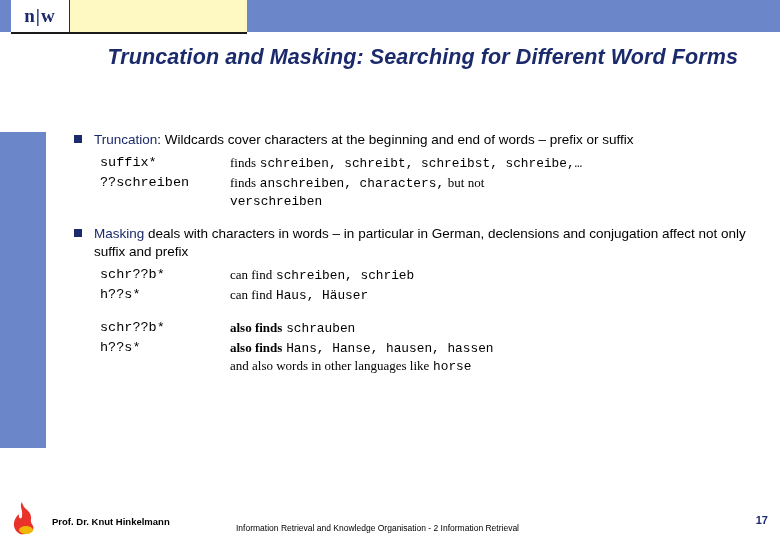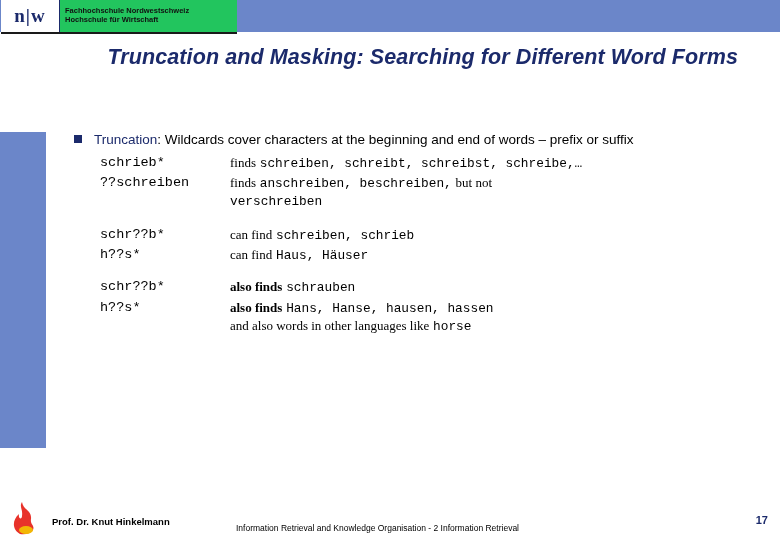--- a/index.html
+++ b/index.html
@@ -17,23 +17,23 @@
 
   
   .top-banner {
     position: absolute;
     left: 0; top: 0;
     width: 780px; height: 32px;
     background: #6b86c9;
   }
   .logo-block {
     position: absolute;
-    left: 1px; top: 0;
+    left: 11px; top: 0;
     width: 236px; height: 32px;
-    background: #22c55e;
+    background: #fef9c3;
     border-bottom: 2px solid #1a1a1a;
     display: flex;
     align-items: stretch;
   }
   .logo-nw {
     width: 58px;
     background: #ffffff;
     display: flex;
     align-items: center;
     justify-content: center;
@@ -162,61 +162,61 @@
     left: 6px; top: 500px;
     width: 40px; height: 36px;
   }
 </style>
 </head>
 <body>
 
 <div class="top-banner">
   <div class="logo-block">
     <div class="logo-nw">n|w</div>
-    <div class="logo-text">
-      <span>Fachhochschule Nordwestschweiz</span>
-      <span>Hochschule für Wirtschaft</span>
-    </div>
   </div>
 </div>
 
 <div class="left-band"></div>
 
 <div class="slide-title">Truncation and Masking: Searching for Different Word Forms</div>
 
 <div class="content">
 
   <div class="group group-gap-1">
     <div class="bullet">
       <span class="marker"></span>
       <span class="navy">Truncation</span><span>: Wildcards cover characters at the beginning and end of words – prefix or suffix</span>
     </div>
     <table class="examples">
       <tbody>
           <tr>
-        <td class="col-term">schrieb*</td>
+        <td class="col-term">suffix*</td>
         <td>
           <span class="lbl">finds</span>
           <span class="mono">schreiben, schreibt, schreibst, schreibe,…</span>
         </td>
       </tr>
       <tr>
         <td class="col-term">??schreiben</td>
         <td>
           <span class="lbl">finds</span>
-          <span class="mono">anschreiben, beschreiben,</span>
+          <span class="mono">anschreiben, characters,</span>
           <span class="lbl">but not</span>
           <div class="mono">verschreiben</div>
         </td>
       </tr>
     </tbody>
       </table>
   </div>
 
   <div class="group">
+    <div class="bullet">
+      <span class="marker"></span>
+      <span class="navy">Masking</span><span> deals with characters in words – in particular in German, declensions and conjugation affect not only suffix and prefix</span>
+    </div>
     <table class="examples">
       <tbody>
           <tr>
         <td class="col-term">schr??b*</td>
         <td>
           <span class="lbl">can find</span>
           <span class="mono">schreiben, schrieb</span>
         </td>
       </tr>
       <tr>

